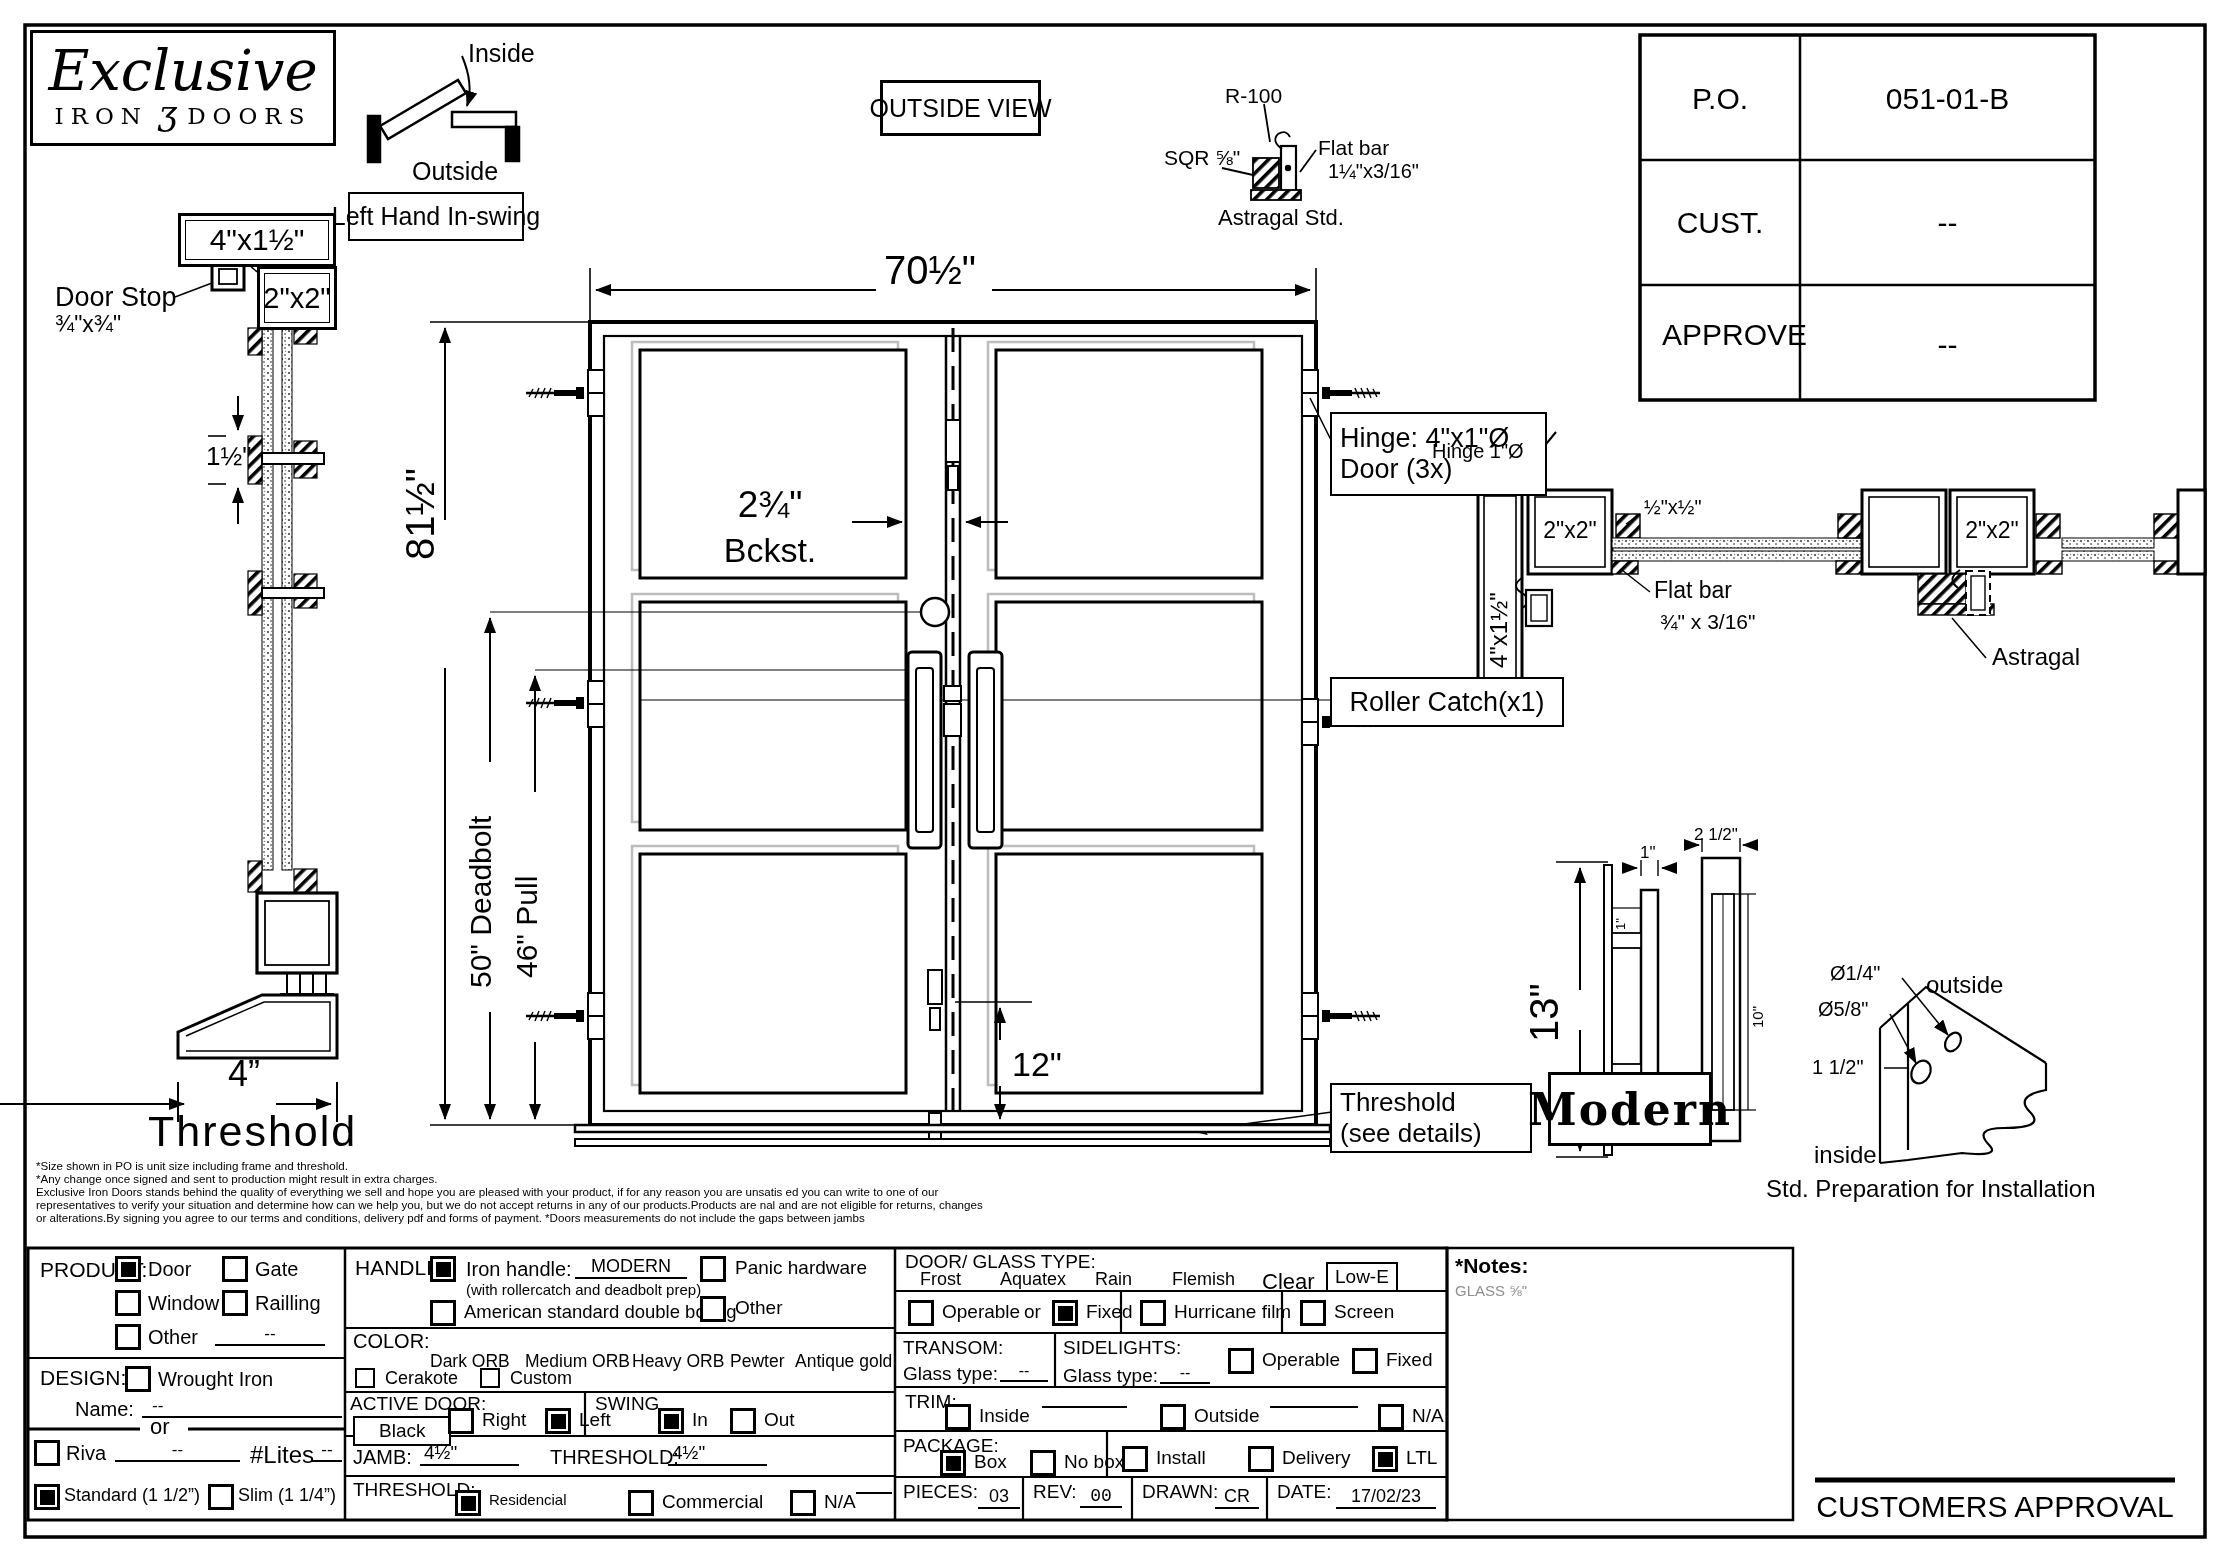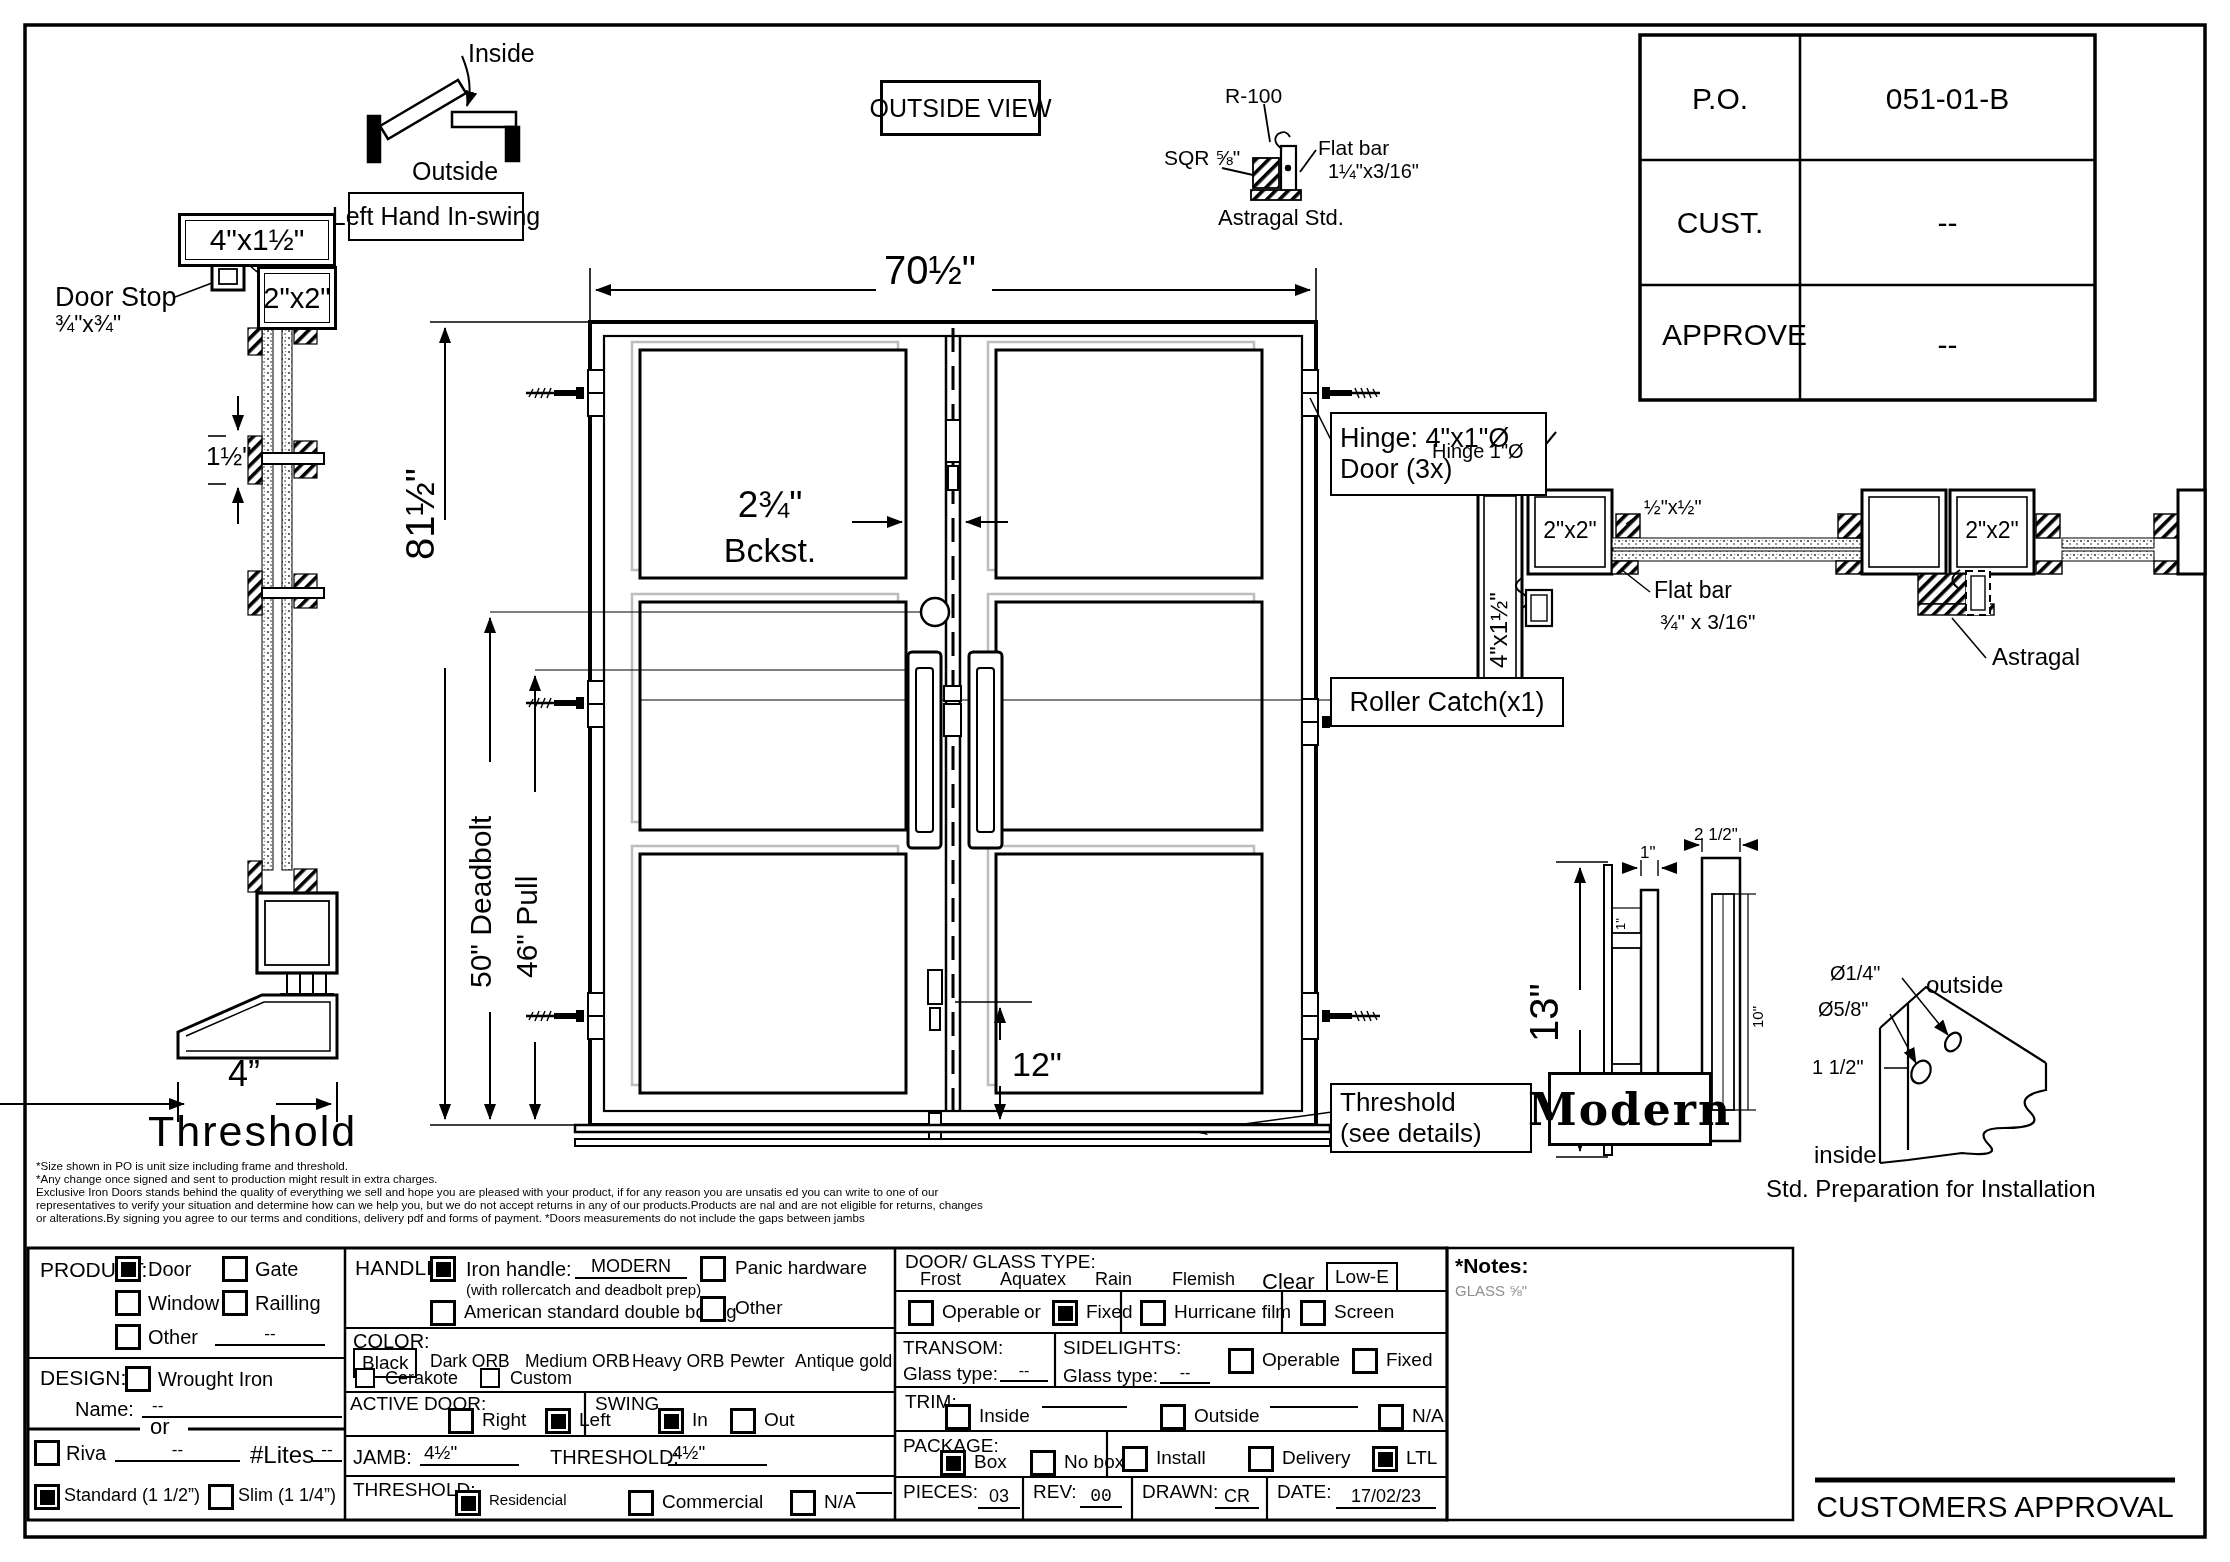--- a/index.html
+++ b/index.html
@@ -300,20 +300,28 @@
 <line x1="1107" y1="1431" x2="1107" y2="1477" stroke-width="2.2"></line>
 <line x1="1023" y1="1477" x2="1023" y2="1520" stroke-width="2.2"></line>
 <line x1="1132" y1="1477" x2="1132" y2="1520" stroke-width="2.2"></line>
 <line x1="1267" y1="1477" x2="1267" y2="1520" stroke-width="2.2"></line>
 </g>
 
 <line x1="1815" y1="1480" x2="2175" y2="1480" stroke-width="5"></line>
 </g>
 </svg>
 
+<div class="b" style="left:30px;top:30px;width:300px;height:110px;border-width:3px;flex-direction:column;">
+  <div class="serif" style="font-style:italic;font-size:56px;margin-top:-6px;">Exclusive</div>
+  <div style="display:flex;align-items:center;gap:10px;margin-top:-4px;">
+    <span class="serif" style="font-size:23px;letter-spacing:7px;">IRON</span>
+    <span class="serif" style="font-size:34px;font-style:italic;margin-top:-6px;">ʒ</span>
+    <span class="serif" style="font-size:23px;letter-spacing:7px;">DOORS</span>
+  </div>
+</div>
 
 <div class="t" style="left:468px;top:40px;font-size:25px;">Inside</div>
 <div class="t" style="left:412px;top:158px;font-size:25px;">Outside</div>
 <div class="b" style="left:348px;top:192px;width:172px;height:45px;font-size:25px;">Left Hand In-swing</div>
 
 <div class="b" style="left:880px;top:80px;width:155px;height:50px;border-width:3px;font-size:25px;">OUTSIDE VIEW</div>
 
 <div class="t" style="left:1225px;top:84px;font-size:21px;">R-100</div>
 <div class="t" style="left:1164px;top:146px;font-size:21px;">SQR ⅝"</div>
 <div class="t" style="left:1318px;top:136px;font-size:21px;">Flat bar</div>
@@ -416,21 +424,21 @@
 <span class="ul" style="left:575px;top:1256px;width:112px;font-size:18px;">MODERN</span>
 <div class="t" style="left:466px;top:1282px;font-size:15px;">(with rollercatch and deadbolt prep)</div>
 <span class="cb" style="left:430px;top:1300px;"></span>
 <div class="t" style="left:464px;top:1302px;font-size:18.5px;">American standard double boring</div>
 <span class="cb" style="left:700px;top:1256px;"></span>
 <div class="t" style="left:735px;top:1258px;font-size:19px;">Panic hardware</div>
 <span class="cb" style="left:700px;top:1296px;"></span>
 <div class="t" style="left:735px;top:1298px;font-size:19px;">Other</div>
 
 <div class="t" style="left:353px;top:1330px;font-size:20px;">COLOR:</div>
-<span class="b" style="left:353px;top:1348px;height:26px;padding:0 7px;font-size:19px;position:absolute;">Black</span>
+<span class="b" style="left:353px;top:1416px;height:26px;padding:0 24px;font-size:19px;position:absolute;">Black</span>
 <div class="t" style="left:430px;top:1352px;font-size:17.5px;">Dark ORB</div>
 <div class="t" style="left:525px;top:1352px;font-size:17.5px;">Medium ORB</div>
 <div class="t" style="left:632px;top:1352px;font-size:17.5px;">Heavy ORB</div>
 <div class="t" style="left:730px;top:1352px;font-size:17.5px;">Pewter</div>
 <div class="t" style="left:795px;top:1352px;font-size:17.5px;">Antique gold</div>
 <span class="cb sm" style="left:355px;top:1368px;"></span>
 <div class="t" style="left:385px;top:1369px;font-size:18px;">Cerakote</div>
 <span class="cb sm" style="left:480px;top:1368px;"></span>
 <div class="t" style="left:510px;top:1369px;font-size:18px;">Custom</div>
 

